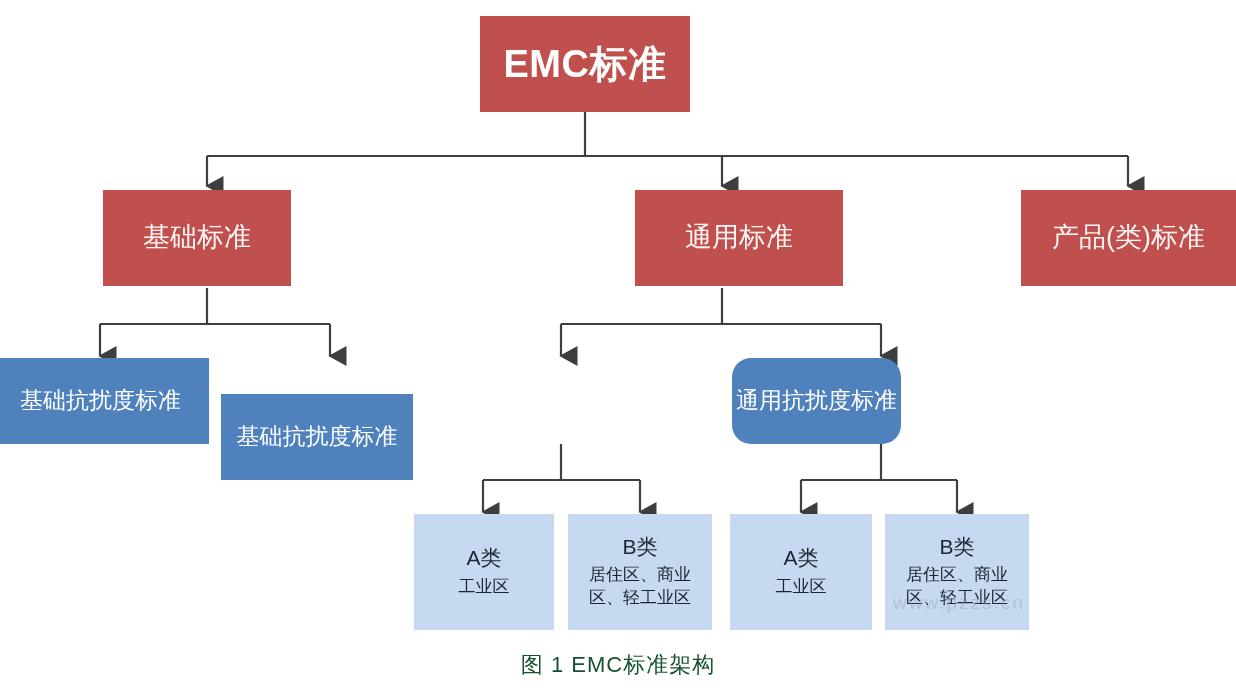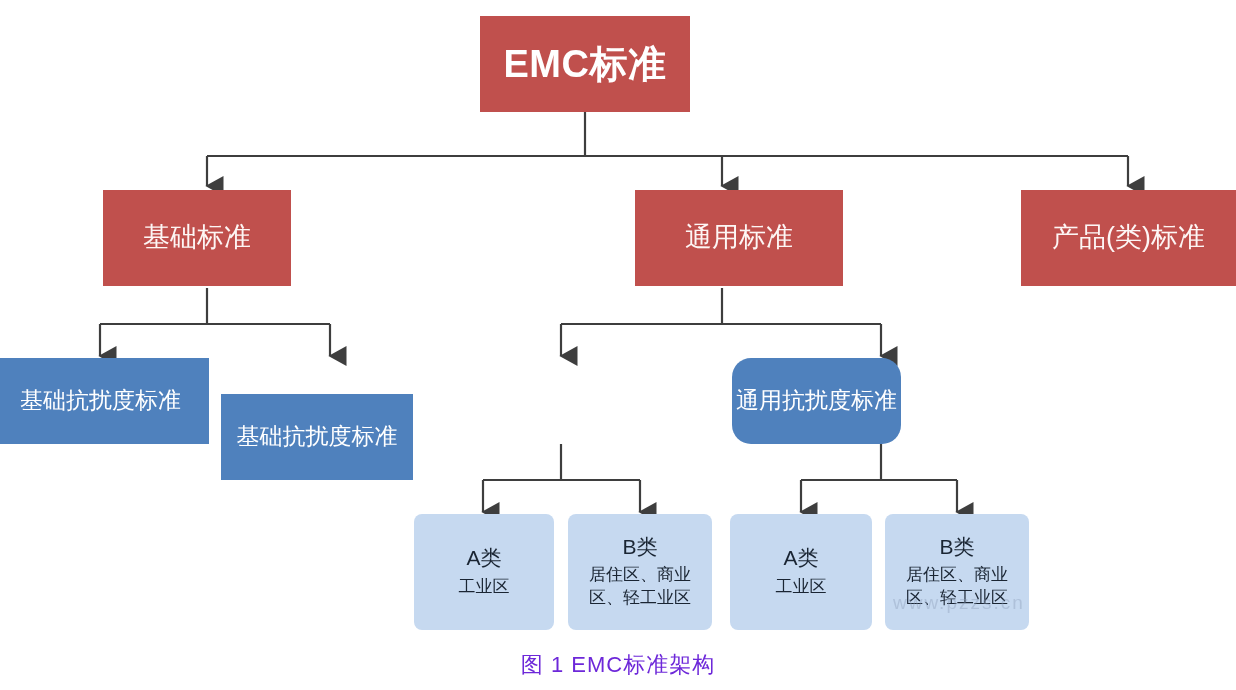--- a/index.html
+++ b/index.html
@@ -51,39 +51,38 @@
   }
   .node.level3 {
     background: #4f81bd;
     color: #ffffff;
     font-size: 23px;
   }
   .node.leaf {
     background: #c6d9f0;
     color: #1a2533;
     justify-content: center;
-    border-radius: 8px;
   }
   .leaf-title {
     font-size: 21px;
     margin-bottom: 5px;
   }
   .leaf-sub {
     font-size: 17px;
     line-height: 1.32;
     padding: 0 8px;
   }
   .caption {
     position: absolute;
     left: 0;
     top: 650px;
     width: 1236px;
     text-align: center;
     font-size: 22px;
-    color: #6d28d9;
+    color: #14532d;
     letter-spacing: 1px;
   }
   .watermark {
     position: absolute;
     left: 893px;
     top: 592px;
     font-size: 19px;
     color: rgba(140, 158, 185, 0.40);
     letter-spacing: 2px;
     z-index: 3;

